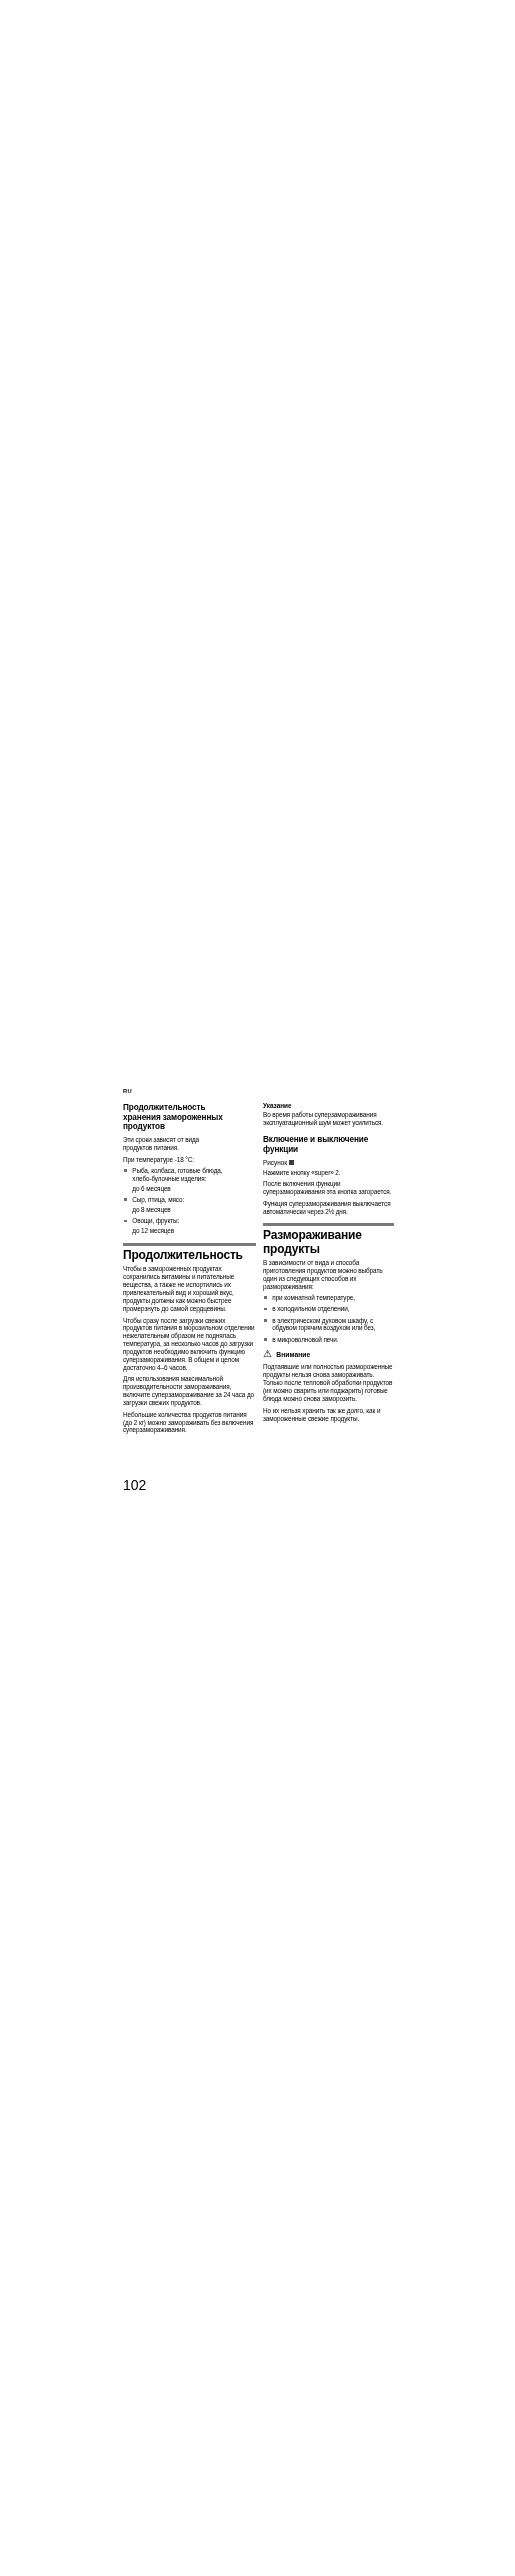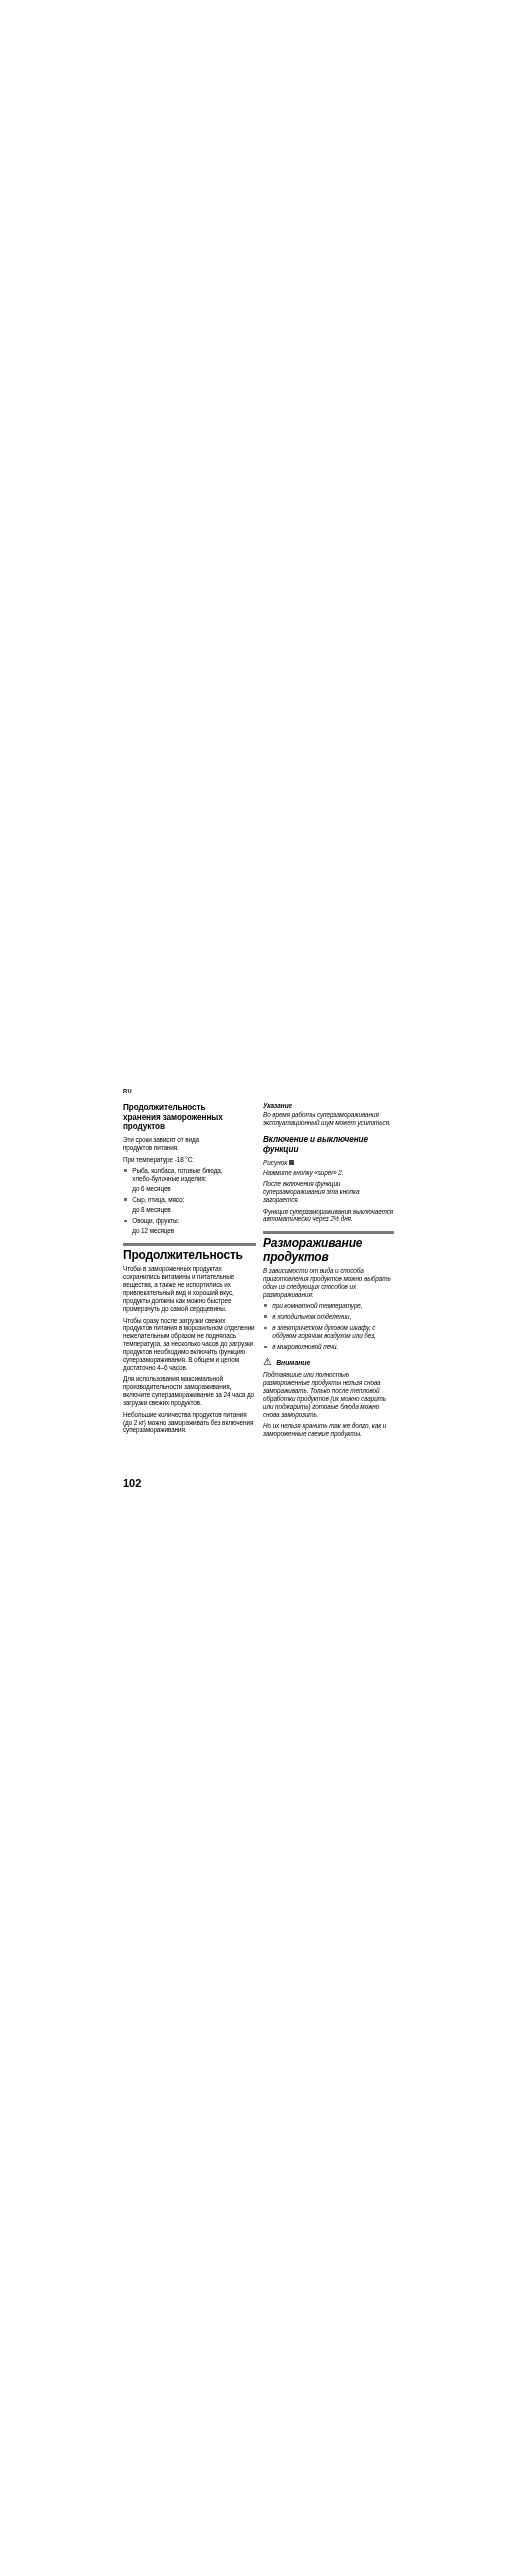--- a/index.html
+++ b/index.html
@@ -13,21 +13,21 @@
   .sheet {
     position: relative;
     width: 515px;
     height: 2576px;
     background: #ffffff;
     font-family: "Liberation Sans", sans-serif;
     color: #000000;
   }
   .col { position: absolute; }
   .col-left  { left: 123px; top: 1088px; width: 133px; }
-  .col-right { left: 263px; top: 1102px; width: 131px; font-style: italic; }
+  .col-right { left: 263px; top: 1102px; width: 131px; }
 
   [data-bind] { white-space: pre-line; }
 
   .ru {
     font-size: 5.7px;
     font-weight: bold;
     letter-spacing: 0.3px;
     line-height: 6.4px;
     margin-bottom: 8.6px;
   }
@@ -106,22 +106,22 @@
     line-height: 10.7px;
   }
   .warn-label {
     font-size: 6.8px;
     font-weight: bold;
   }
   .pagenum {
     position: absolute;
     left: 123px;
     top: 1477px;
-    font-size: 11px;
-    font-weight: bold;
+    font-size: 14px;
+    font-weight: normal;
   }
 </style>
 </head>
 <body>
 
 <div class="sheet">
 
   <aside class="col col-left">
     <div class="ru" data-bind="page.lang_code">RU</div>
 
@@ -177,21 +177,21 @@
         <span data-bind="right_column.function_switch.figure_label">Рисунок</span><span class="fig-box"></span>
       </div>
       <p data-bind="right_column.function_switch.paragraphs.0">Нажмите кнопку «super» 2.</p>
       <p data-bind="right_column.function_switch.paragraphs.1">После включения функции суперзамораживания эта кнопка загорается.</p>
       <p data-bind="right_column.function_switch.paragraphs.2">Функция суперзамораживания выключается автоматически через 2½ дня.</p>
     </section>
 
     <section>
       <div class="divider"></div>
       <h1 class="h-big" data-bind="right_column.defrost.heading">Размораживание
-продуктов</h1>
+продукты</h1>
       <p data-bind="right_column.defrost.intro">В зависимости от вида и способа приготовления продуктов можно выбрать один из следующих способов их размораживания:</p>
 
       <div class="list">
         <div class="bullet">
           <span class="sq"></span>
           <div data-bind="right_column.defrost.methods.0">при комнатной температуре,</div>
         </div>
         <div class="bullet">
           <span class="sq"></span>
           <div data-bind="right_column.defrost.methods.1">в холодильном отделении,</div>

